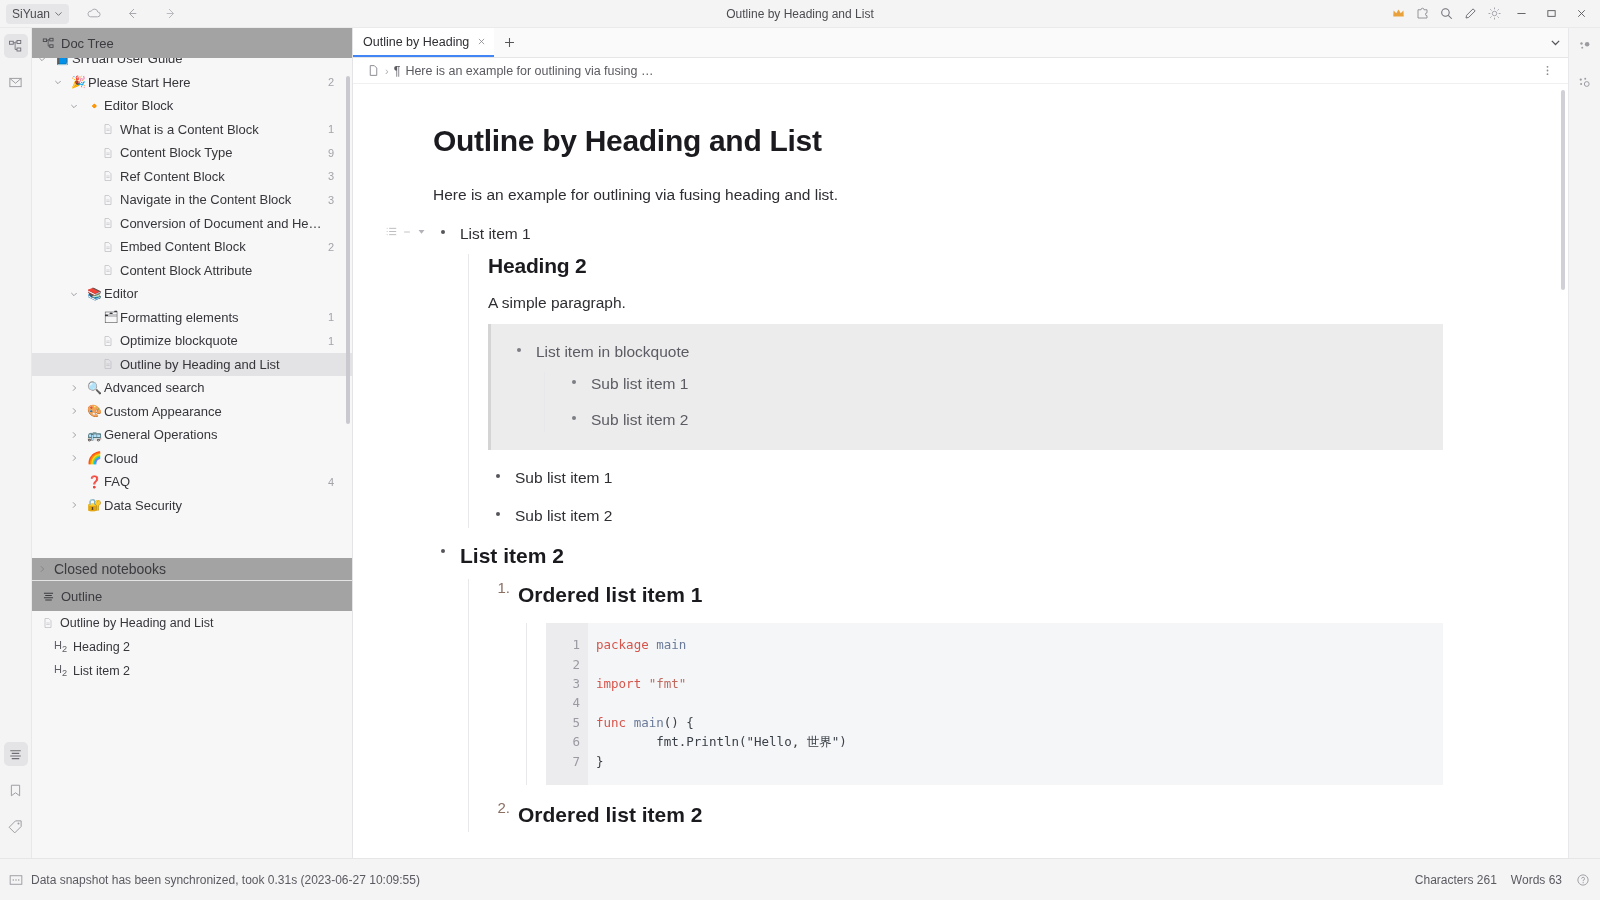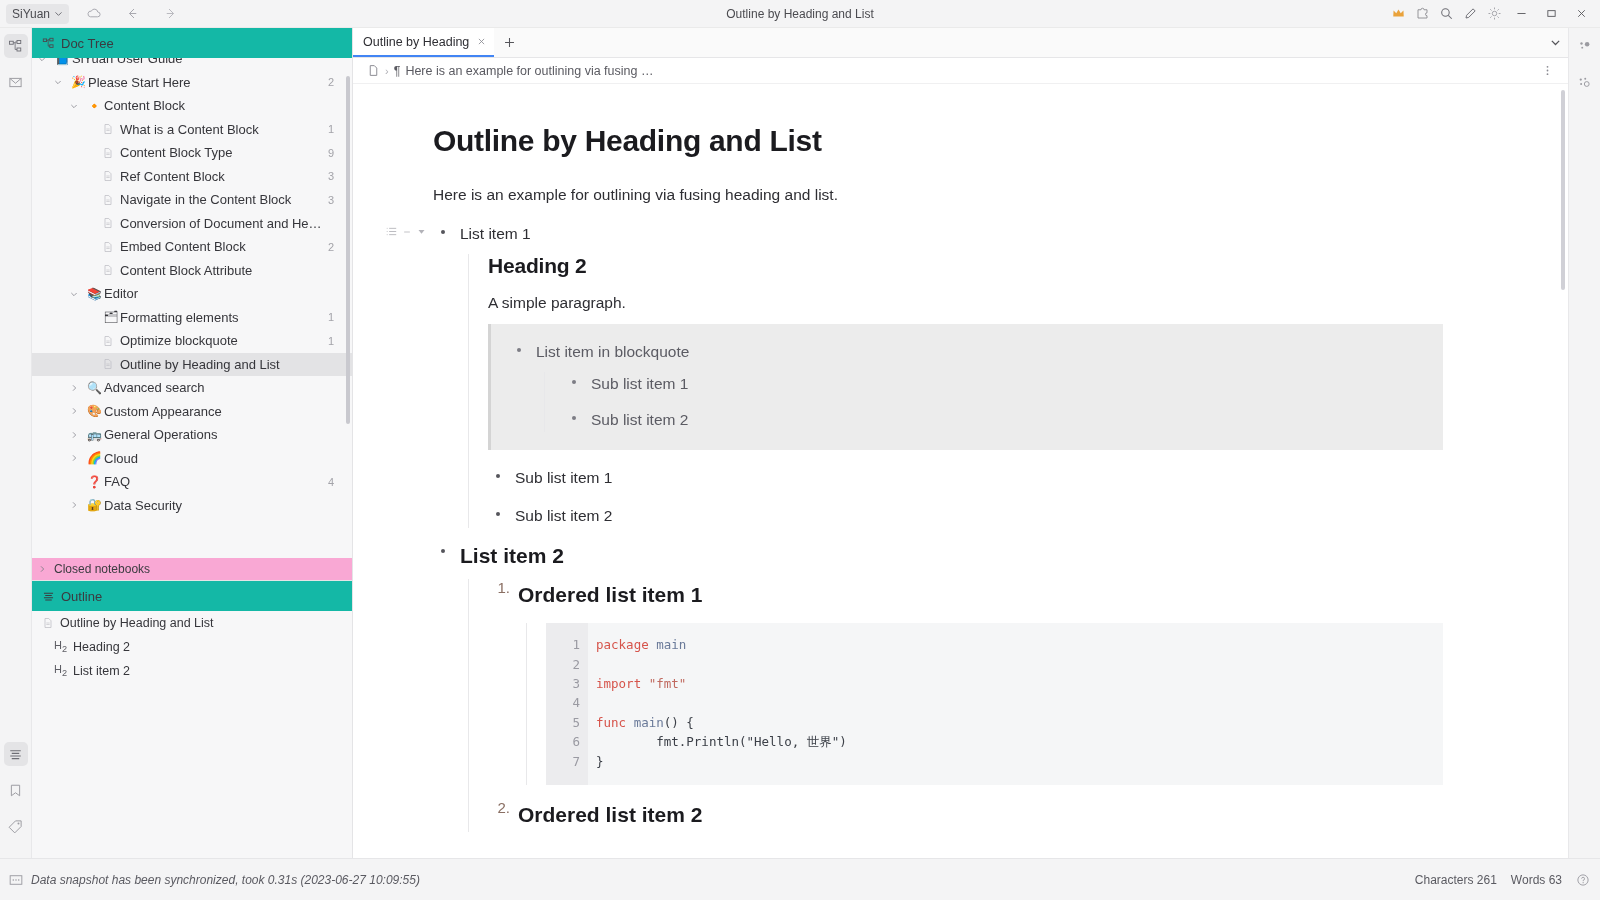--- a/index.html
+++ b/index.html
@@ -54,21 +54,21 @@
 
   
   #sidebar {
     position: absolute; left: 32px; top: 28px; width: 321px; height: 830px;
     background: #f7f7f8; border-right: 1px solid #e4e4e6;
     display: flex; flex-direction: column;
   }
   .panel-header {
     height: 30px; display: flex; align-items: center; gap: 6px;
     padding: 0 10px; font-size: 13px; color: #3b3b40;
-    background: #14b8a6; flex: none;
+    background: #a3a3a3; flex: none;
   }
   #doctree-body {
     position: relative; overflow: hidden; height: 500px;
     background: #f7f7f8;
   }
   .tree-scroll { position: absolute; inset: 0; }
   .tree-row {
     display: flex; align-items: center; height: 23.5px;
     font-size: 13px; color: #36363b; white-space: nowrap;
     padding-right: 18px;
@@ -77,22 +77,22 @@
   .arrow { width: 16px; text-align: center; color: #9a9aa0; font-size: 9px; flex: none; }
   .arrow.none { visibility: hidden; }
   .tree-emoji { width: 18px; text-align: center; font-size: 12px; flex: none; }
   .tree-label { flex: 1; overflow: hidden; text-overflow: ellipsis; }
   .tree-count { color: #a3a3a9; font-size: 11px; margin-left: 6px; }
   #tree-scrollbar {
     position: absolute; right: 2px; top: 18px; width: 4px; height: 348px;
     background: #c9c9cf; border-radius: 3px;
   }
   .closed-nb {
-    height: 22px; display: flex; align-items: center; font-size: 12px;
-    color: #3b3b40; padding: 0 6px; background: #f9a8d4;
+    height: 22px; display: flex; align-items: center; font-size: 14px;
+    color: #3b3b40; padding: 0 6px; background: #a3a3a3;
   }
   #outline-panel {
     border-top: 1px solid #e4e4e6; flex: 1; background: #f7f7f8;
   }
   .outline-row {
     display: flex; align-items: center; height: 24px; font-size: 12.5px;
     color: #36363b; padding-left: 12px; gap: 6px;
   }
   .h2-tag { font-size: 11px; color: #5d5d64; }
   .outline-row.doc { padding-left: 10px; }
@@ -209,21 +209,21 @@
     background: #f4f4f5; border-left: 1px solid #e8e8ea;
     display: flex; flex-direction: column; align-items: center;
   }
 
   
   #statusbar {
     position: absolute; left: 0; bottom: 0; width: 1600px; height: 42px;
     background: #f4f4f5; border-top: 1px solid #e6e6e8;
     display: flex; align-items: center; font-size: 12px; color: #5a5a61;
   }
-  .sb-left { display: flex; align-items: center; gap: 8px; padding-left: 9px; font-style: italic; }
+  .sb-left { display: flex; align-items: center; gap: 8px; padding-left: 9px; }
   .sb-right { margin-left: auto; display: flex; align-items: flex-start; gap: 14px; padding-right: 10px; }
   svg { display: block; }
 </style>
 </head>
 <body>
 
 <div id="titlebar">
   <div class="tb-left">
     <div class="workspace-btn">
       <span>SiYuan</span>
@@ -375,21 +375,21 @@
           <span class="tree-label">Please Start Here</span>
           <span class="tree-count">2</span>
         </div>
         <div class="tree-row" style="padding-left: 38px;">
           <span class="arrow">
             <svg width="8" height="8" viewBox="0 0 12 12">
               <path d="M2 4.5 L6 8.5 L10 4.5" stroke="#8d8d94" stroke-width="1.3" fill="none"></path>
             </svg>
           </span>
           <span class="tree-emoji">🔸</span>
-          <span class="tree-label">Content Block</span>
+          <span class="tree-label">Editor Block</span>
           <span class="tree-count"></span>
         </div>
         <div class="tree-row" style="padding-left: 54px;">
           <span class="arrow none"></span>
           <span class="tree-emoji">
             <svg width="12" height="12" viewBox="0 0 16 16">
               <path d="M4 2h5l3 3v9H4Z" fill="none" stroke="#c2c2c8" stroke-width="1.1"></path>
               <g stroke="#c2c2c8" stroke-width="0.9">
                 <path d="M5.8 8h4.4M5.8 10h4.4"></path>
               </g>

